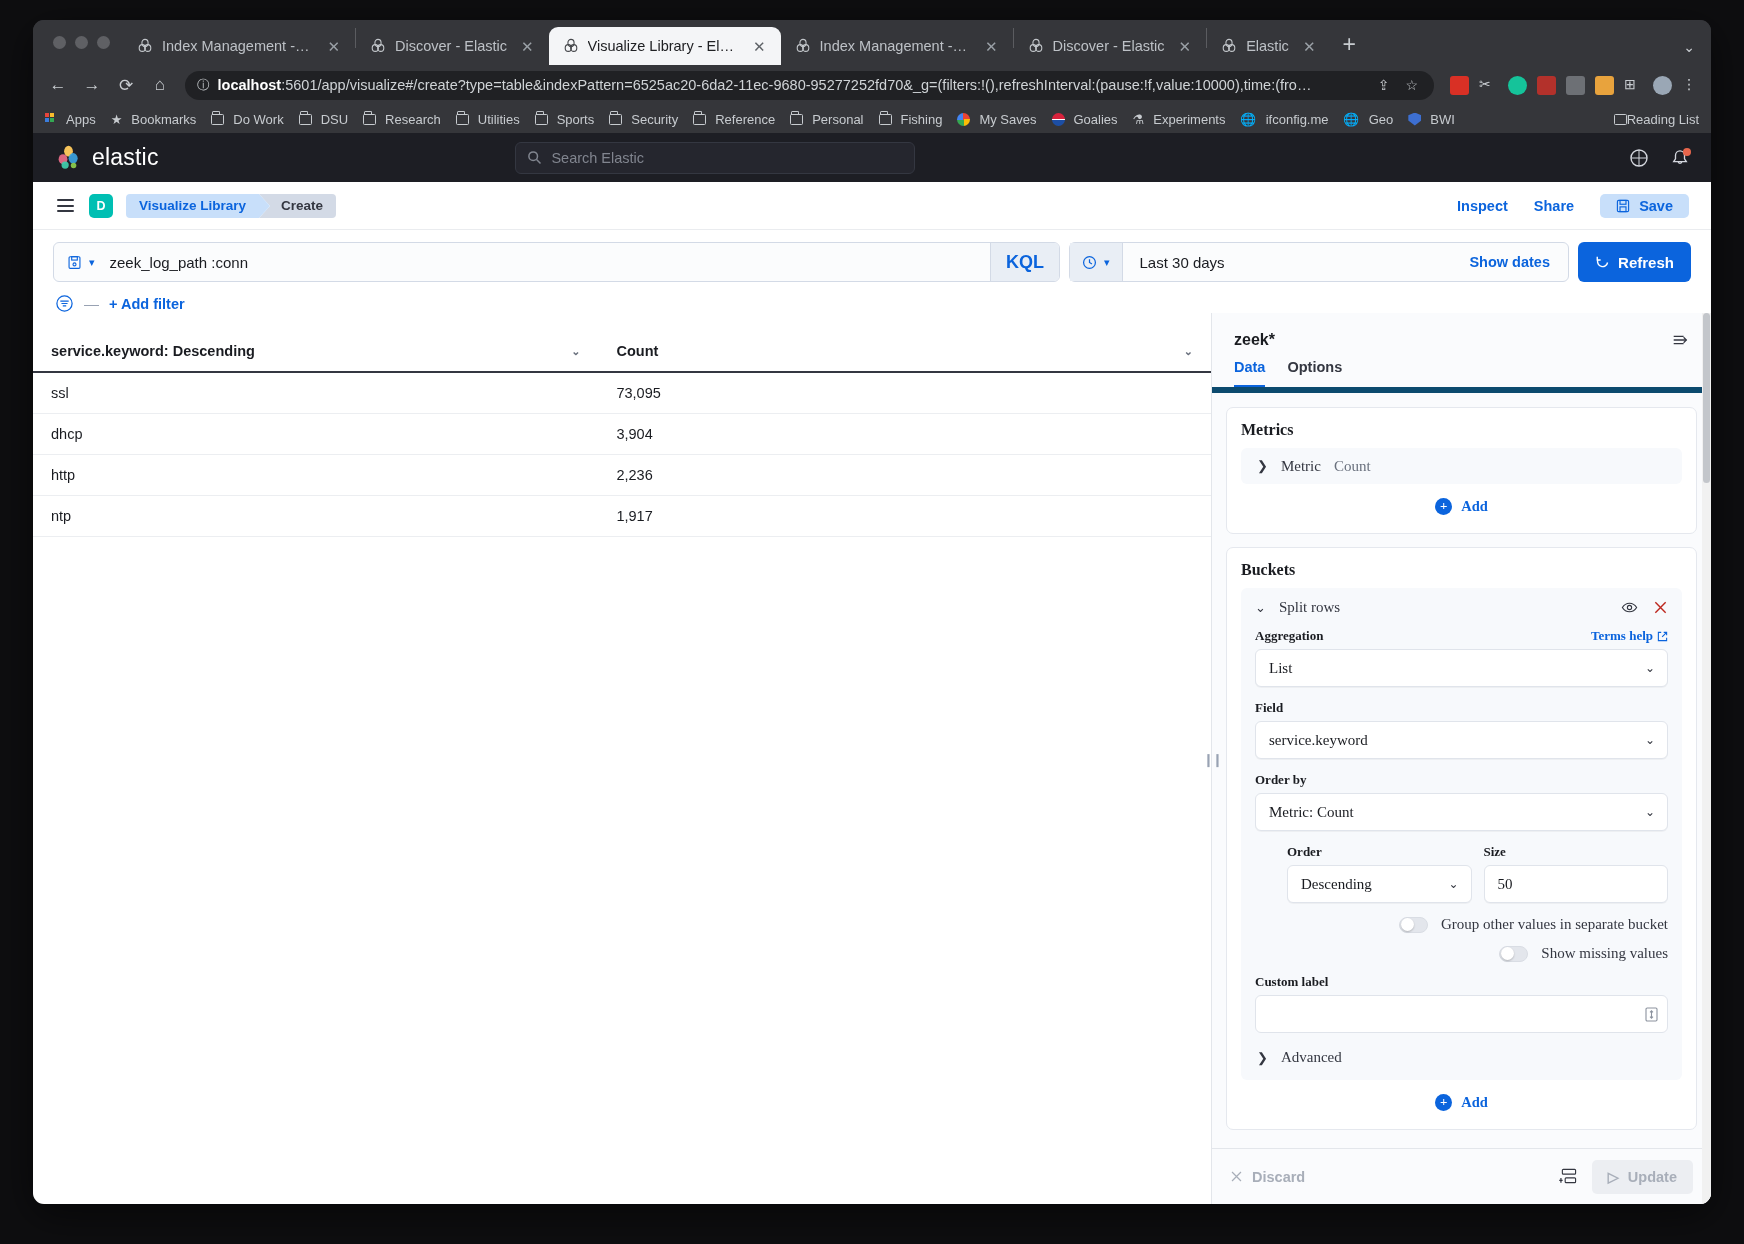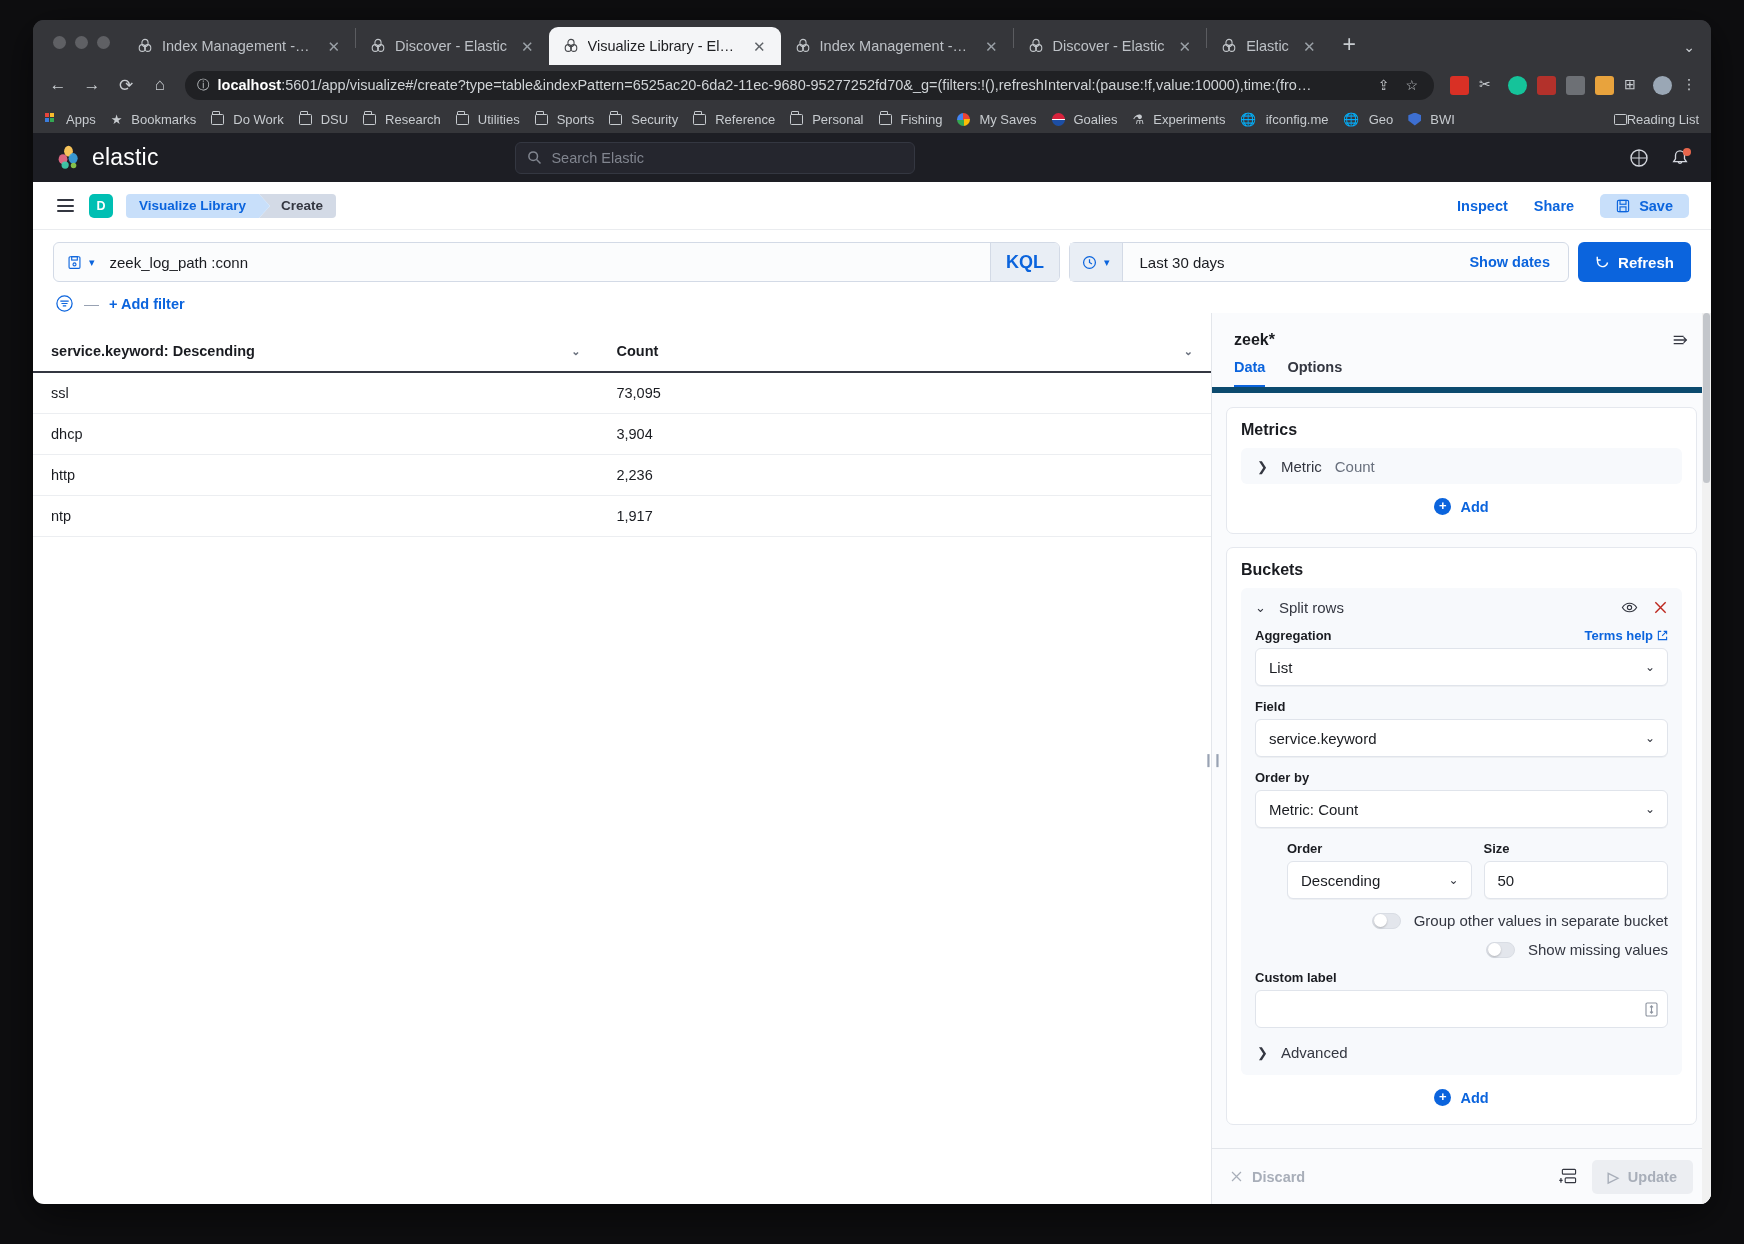--- a/index.html
+++ b/index.html
@@ -300,21 +300,21 @@
   .ed-tabs {
     display: flex; gap: 22px;
     padding: 10px 22px 0 22px;
     border-bottom: 6px solid #0c4a6e;
   }
   .ed-tab {
     font-size: 14.5px; font-weight: 700; color: #343741;
     padding-bottom: 10px; border-bottom: 2px solid transparent;
   }
   .ed-tab.active { color: #0b64dd; border-bottom-color: #0b64dd; }
-  .ed-body { flex: 1; overflow: hidden; padding: 14px 14px 0 14px; }
+  .ed-body { flex: 1; overflow: hidden; padding: 14px 14px 0 14px; font-family: Liberation Serif, serif; }
   .panel {
     background: #fff;
     border: 1px solid #e5e8ee;
     border-radius: 7px;
     margin-bottom: 13px;
     padding: 13px 14px 14px 14px;
   }
   .panel-title { font-size: 16px; font-weight: 700; color: #1a1c21; margin-bottom: 9px; }
   .agg-row {
     background: #f7f9fc;

